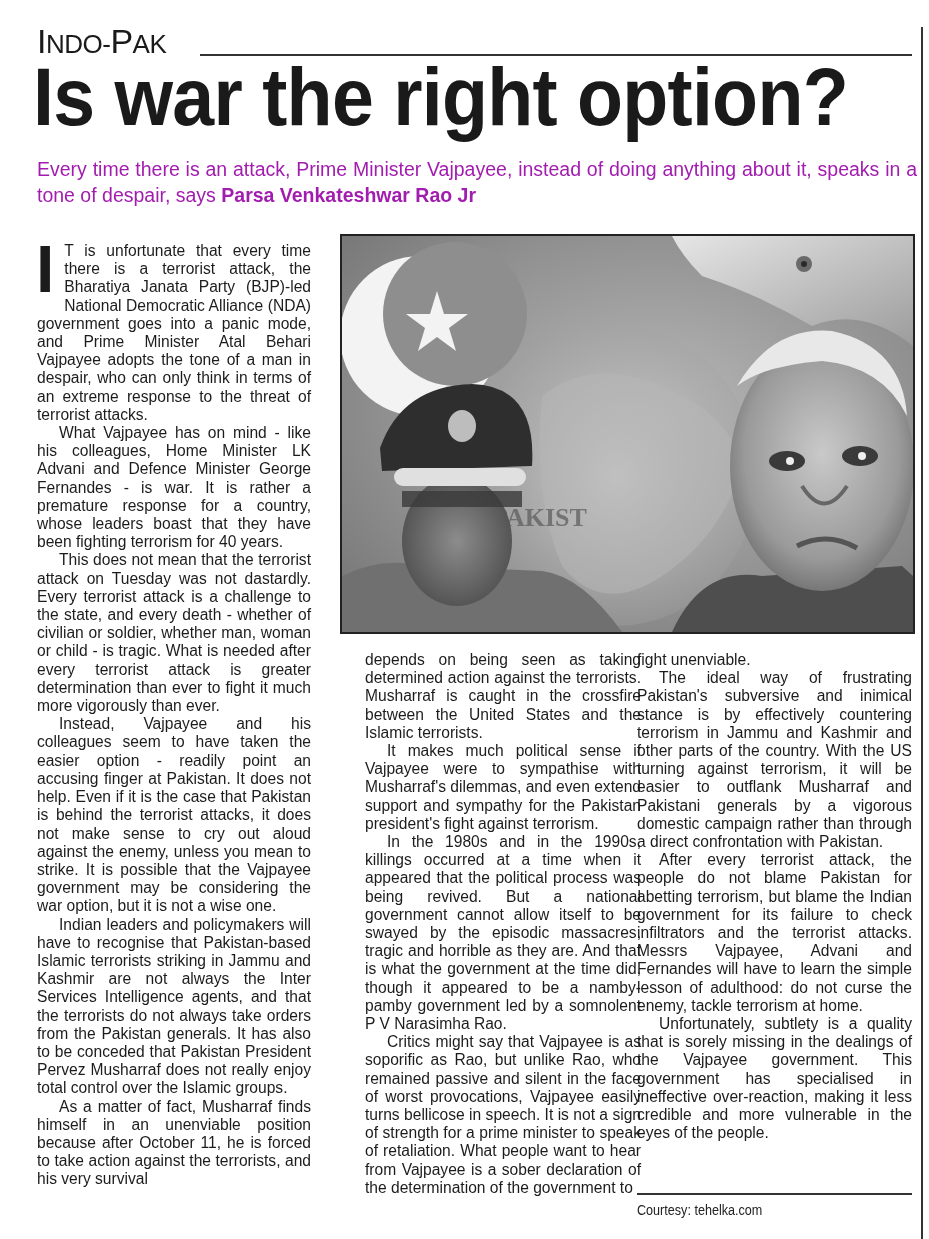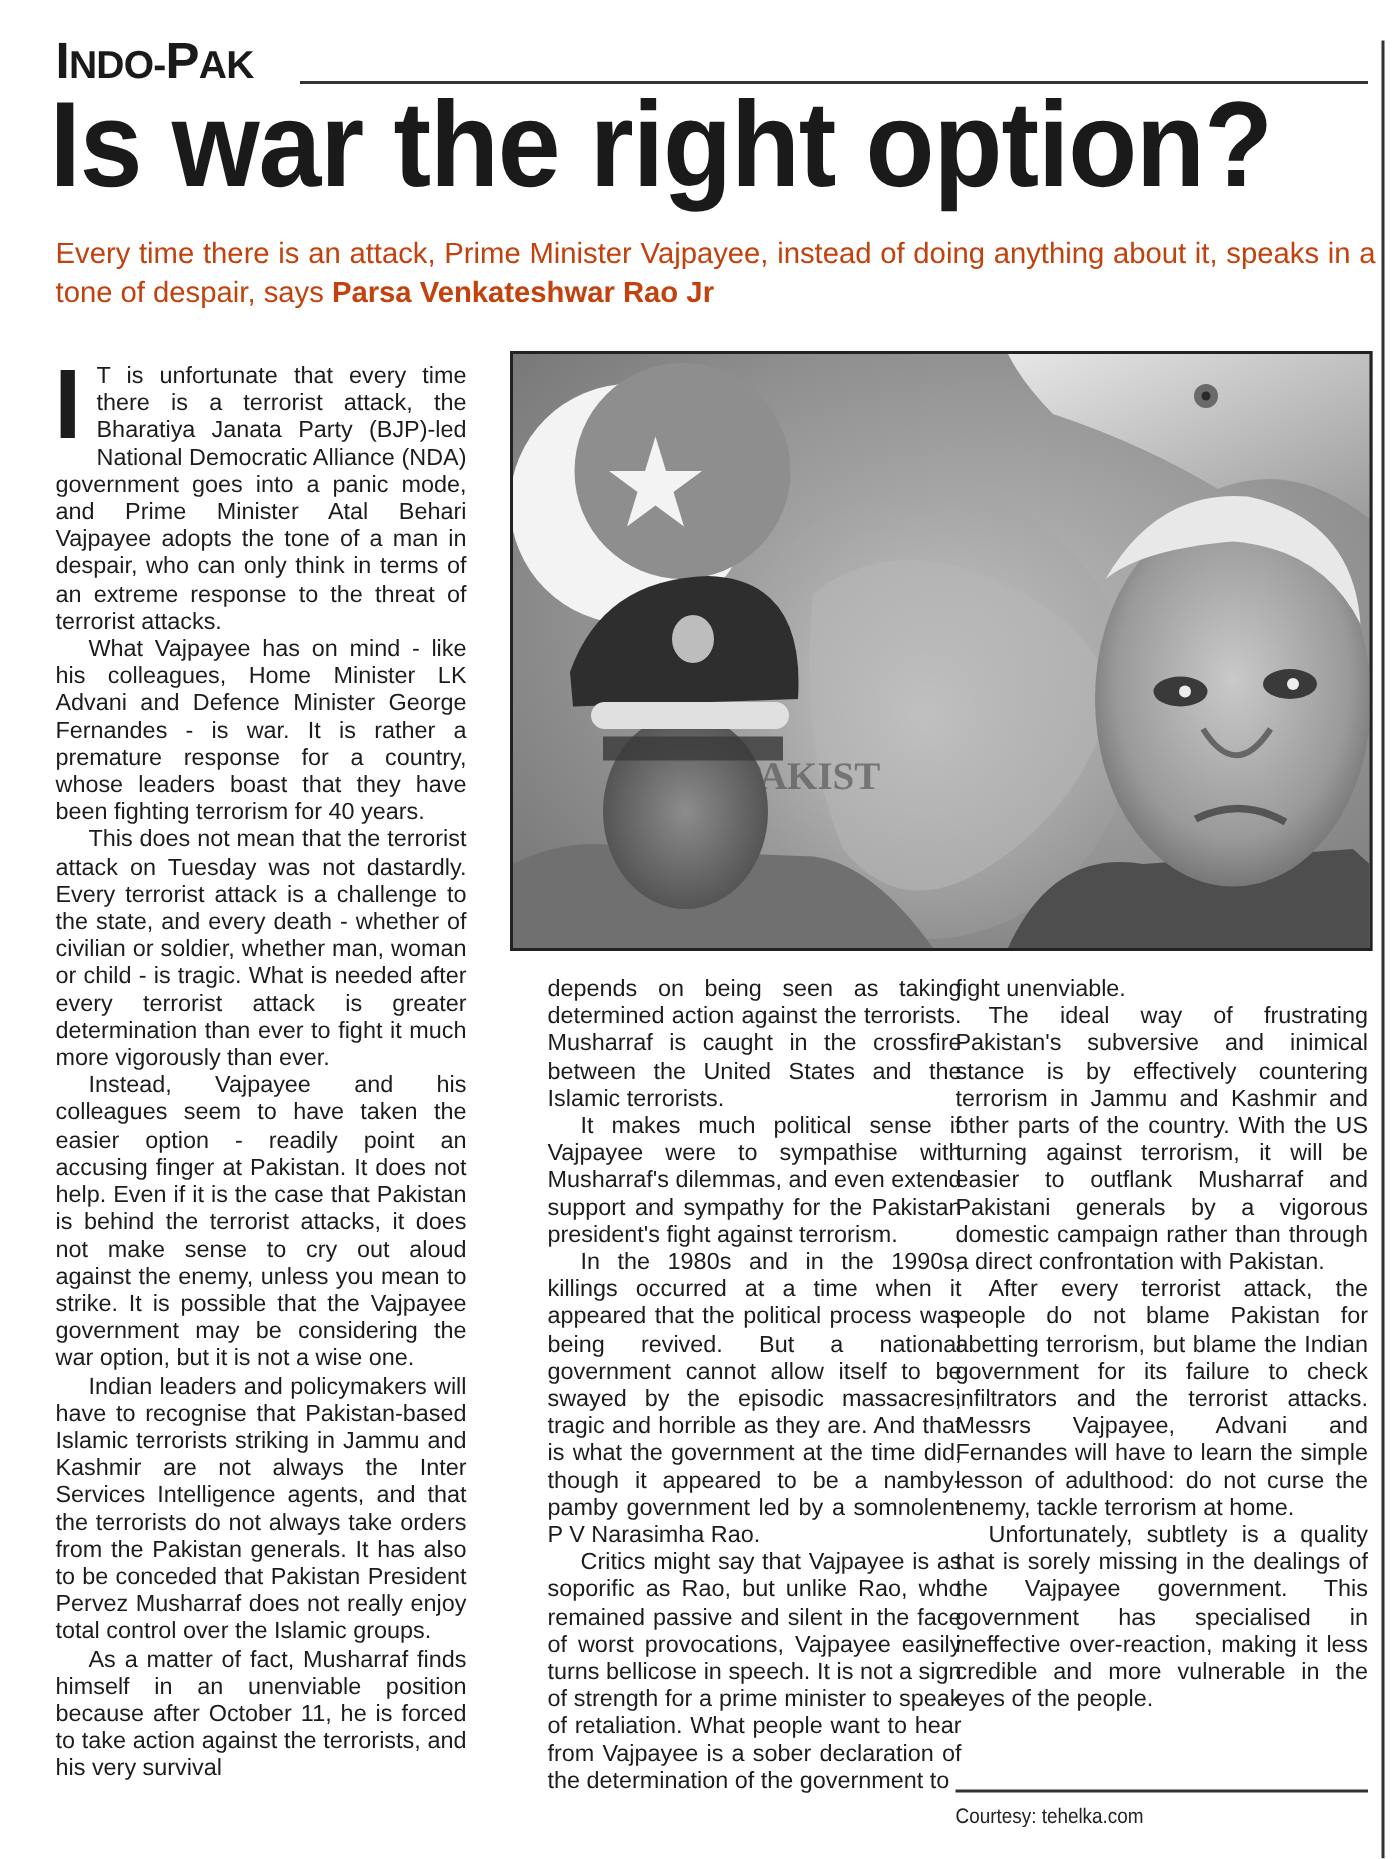--- a/index.html
+++ b/index.html
@@ -1,31 +1,31 @@
 <!DOCTYPE html>
 <html><head>
 <meta charset="utf-8">
 <style>
   html, body { margin: 0; padding: 0; background: #ffffff; }
   body { width: 929px; height: 1239px; position: relative; overflow: hidden;
          font-family: "Liberation Sans", sans-serif; color: #1a1a1a; }
 
   .right-border { position: absolute; left: 921px; top: 27px; width: 2px; height: 1212px; background: #333; }
 
-  .section-label { position: absolute; left: 37px; top: 24px; font-weight: bold; font-size: 34px;
+  .section-label { position: absolute; left: 37px; top: 24px; font-weight: normal; font-size: 34px;
                    letter-spacing: -0.5px; line-height: 34px; color: #1a1a1a; }
   .section-label .sc { font-size: 26px; }
   .section-rule { position: absolute; left: 200px; top: 54px; width: 712px; height: 2px; background: #333; }
 
   .headline { position: absolute; left: 33px; top: 52px; font-weight: bold; font-size: 81px;
               line-height: 90px; letter-spacing: -0.8px; color: #1a1a1a; white-space: nowrap;
               transform: scaleX(0.93); transform-origin: left top; }
 
   .standfirst { position: absolute; left: 37px; top: 156px; width: 880px; font-size: 19.5px;
-                line-height: 26px; text-align: justify; color: #c2410c; }
+                line-height: 26px; text-align: justify; color: #a21caf; }
   .standfirst .byline { font-weight: bold; }
 
   .col { position: absolute; font-size: 15.6px; line-height: 18.2px; text-align: justify; color: #1c1c1c; }
   .col p { margin: 0; text-indent: 22px; }
   .col p.noindent { text-indent: 0; }
   .col1 { left: 37px; top: 242px; width: 274px; }
   .col2 { left: 337px; top: 651px; width: 276px; margin-left: 28px; }
   .col3 { left: 637px; top: 651px; width: 275px; }
 
   .dropcap { float: left; font-size: 66px; line-height: 52px; font-weight: bold; margin: 1px 10px 0 -1px;

